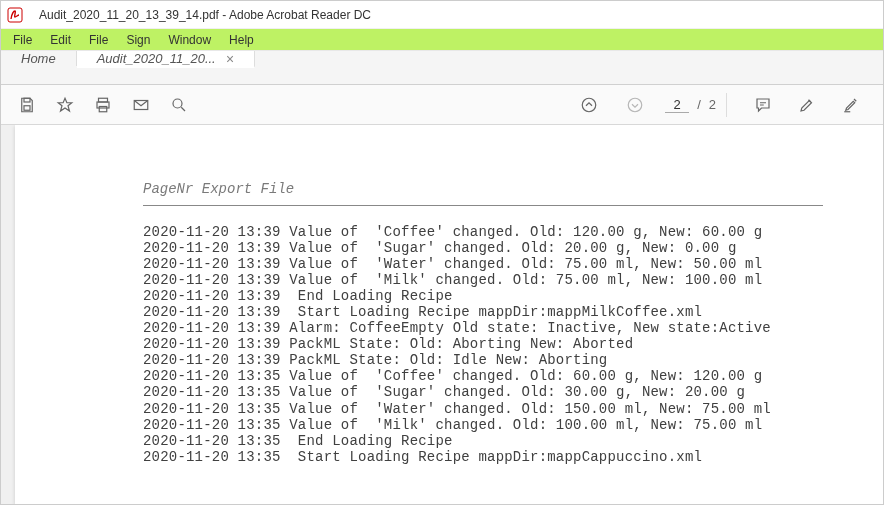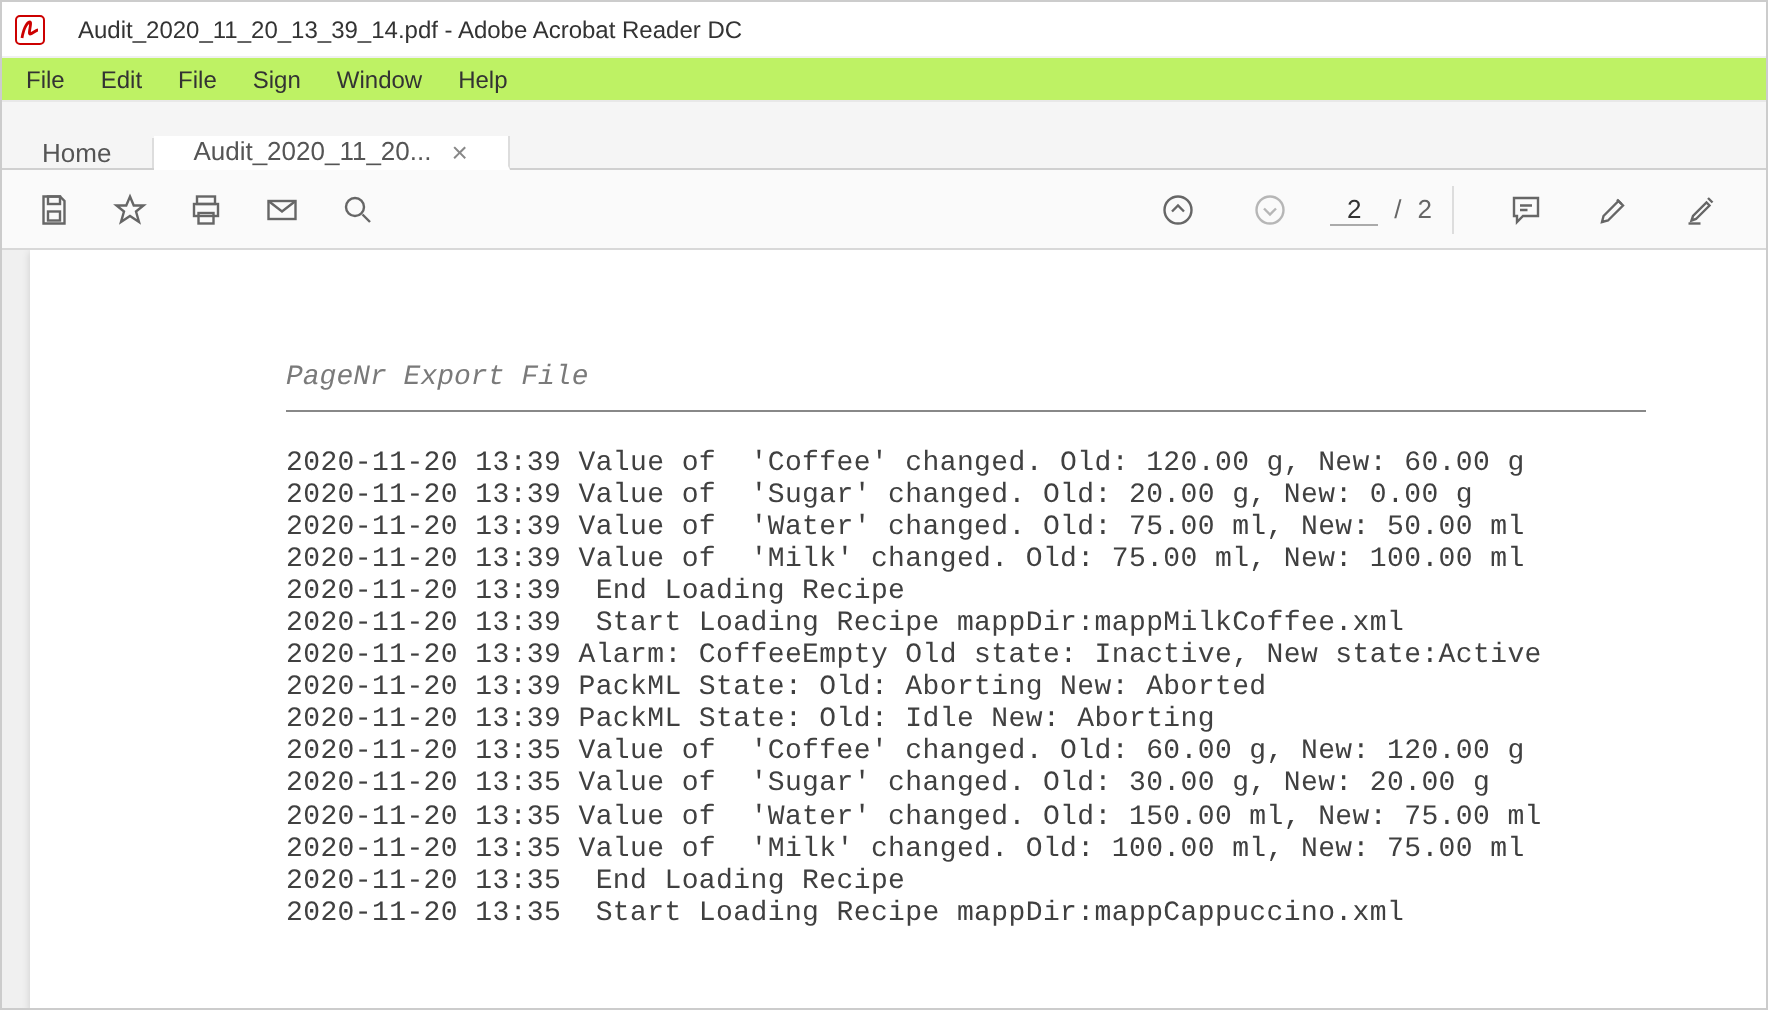--- a/index.html
+++ b/index.html
@@ -5,21 +5,21 @@
   * { margin: 0; padding: 0; box-sizing: border-box; }
   body { font-family: "Segoe UI", Tahoma, sans-serif; font-size: 12px; background: #fff; color: #333; width: 884px; height: 505px; overflow: hidden; display: flex; flex-direction: column; border: 1px solid #ccc; }
   
   .titlebar { display: flex; align-items: center; height: 28px; background: #fff; padding: 0 6px; gap: 16px; border-bottom: 1px solid #f0f0f0; }
   .titlebar .app-icon { width: 16px; height: 16px; display: inline-flex; }
   .titlebar .title { color: #333; }
   
   .menubar { display: flex; align-items: center; height: 22px; padding: 0 4px; gap: 2px; background: #bef264; border-bottom: 1px solid #e8e8e8; }
   .menubar .menu-item { padding: 2px 8px; cursor: default; color: #333; }
   
-  .tabbar { display: flex; align-items: flex-end; height: 34px; background: #f5f5f5; border-bottom: 1px solid #d0d0d0; }
+  .tabbar { display: flex; align-items: flex-start; height: 34px; background: #f5f5f5; border-bottom: 1px solid #d0d0d0; font-style: italic; }
   .tabbar .tab { display: flex; align-items: center; padding: 0 20px; color: #555; border-right: 1px solid #ddd; cursor: default; font-size: 13px; }
   .tabbar .tab.active { background: #fff; border-bottom: 2px solid #fff; margin-bottom: -1px; position: relative; }
   .tabbar .tab .close { margin-left: 10px; color: #888; font-size: 14px; line-height: 1; }
   
   .toolbar { display: flex; align-items: center; height: 40px; background: #fafafa; border-bottom: 1px solid #d8d8d8; padding: 0 10px; }
   .toolbar .tb-btn { width: 32px; height: 32px; display: inline-flex; align-items: center; justify-content: center; color: #666; margin-right: 6px; cursor: default; }
   .toolbar .tb-btn svg { width: 18px; height: 18px; }
   .toolbar .spacer { flex: 1; }
   .toolbar .page-nav { display: flex; align-items: center; gap: 8px; color: #666; font-size: 13px; }
   .toolbar .page-nav .page-input { width: 24px; border: none; border-bottom: 1px solid #aaa; text-align: center; background: transparent; font-size: 13px; color: #333; }

